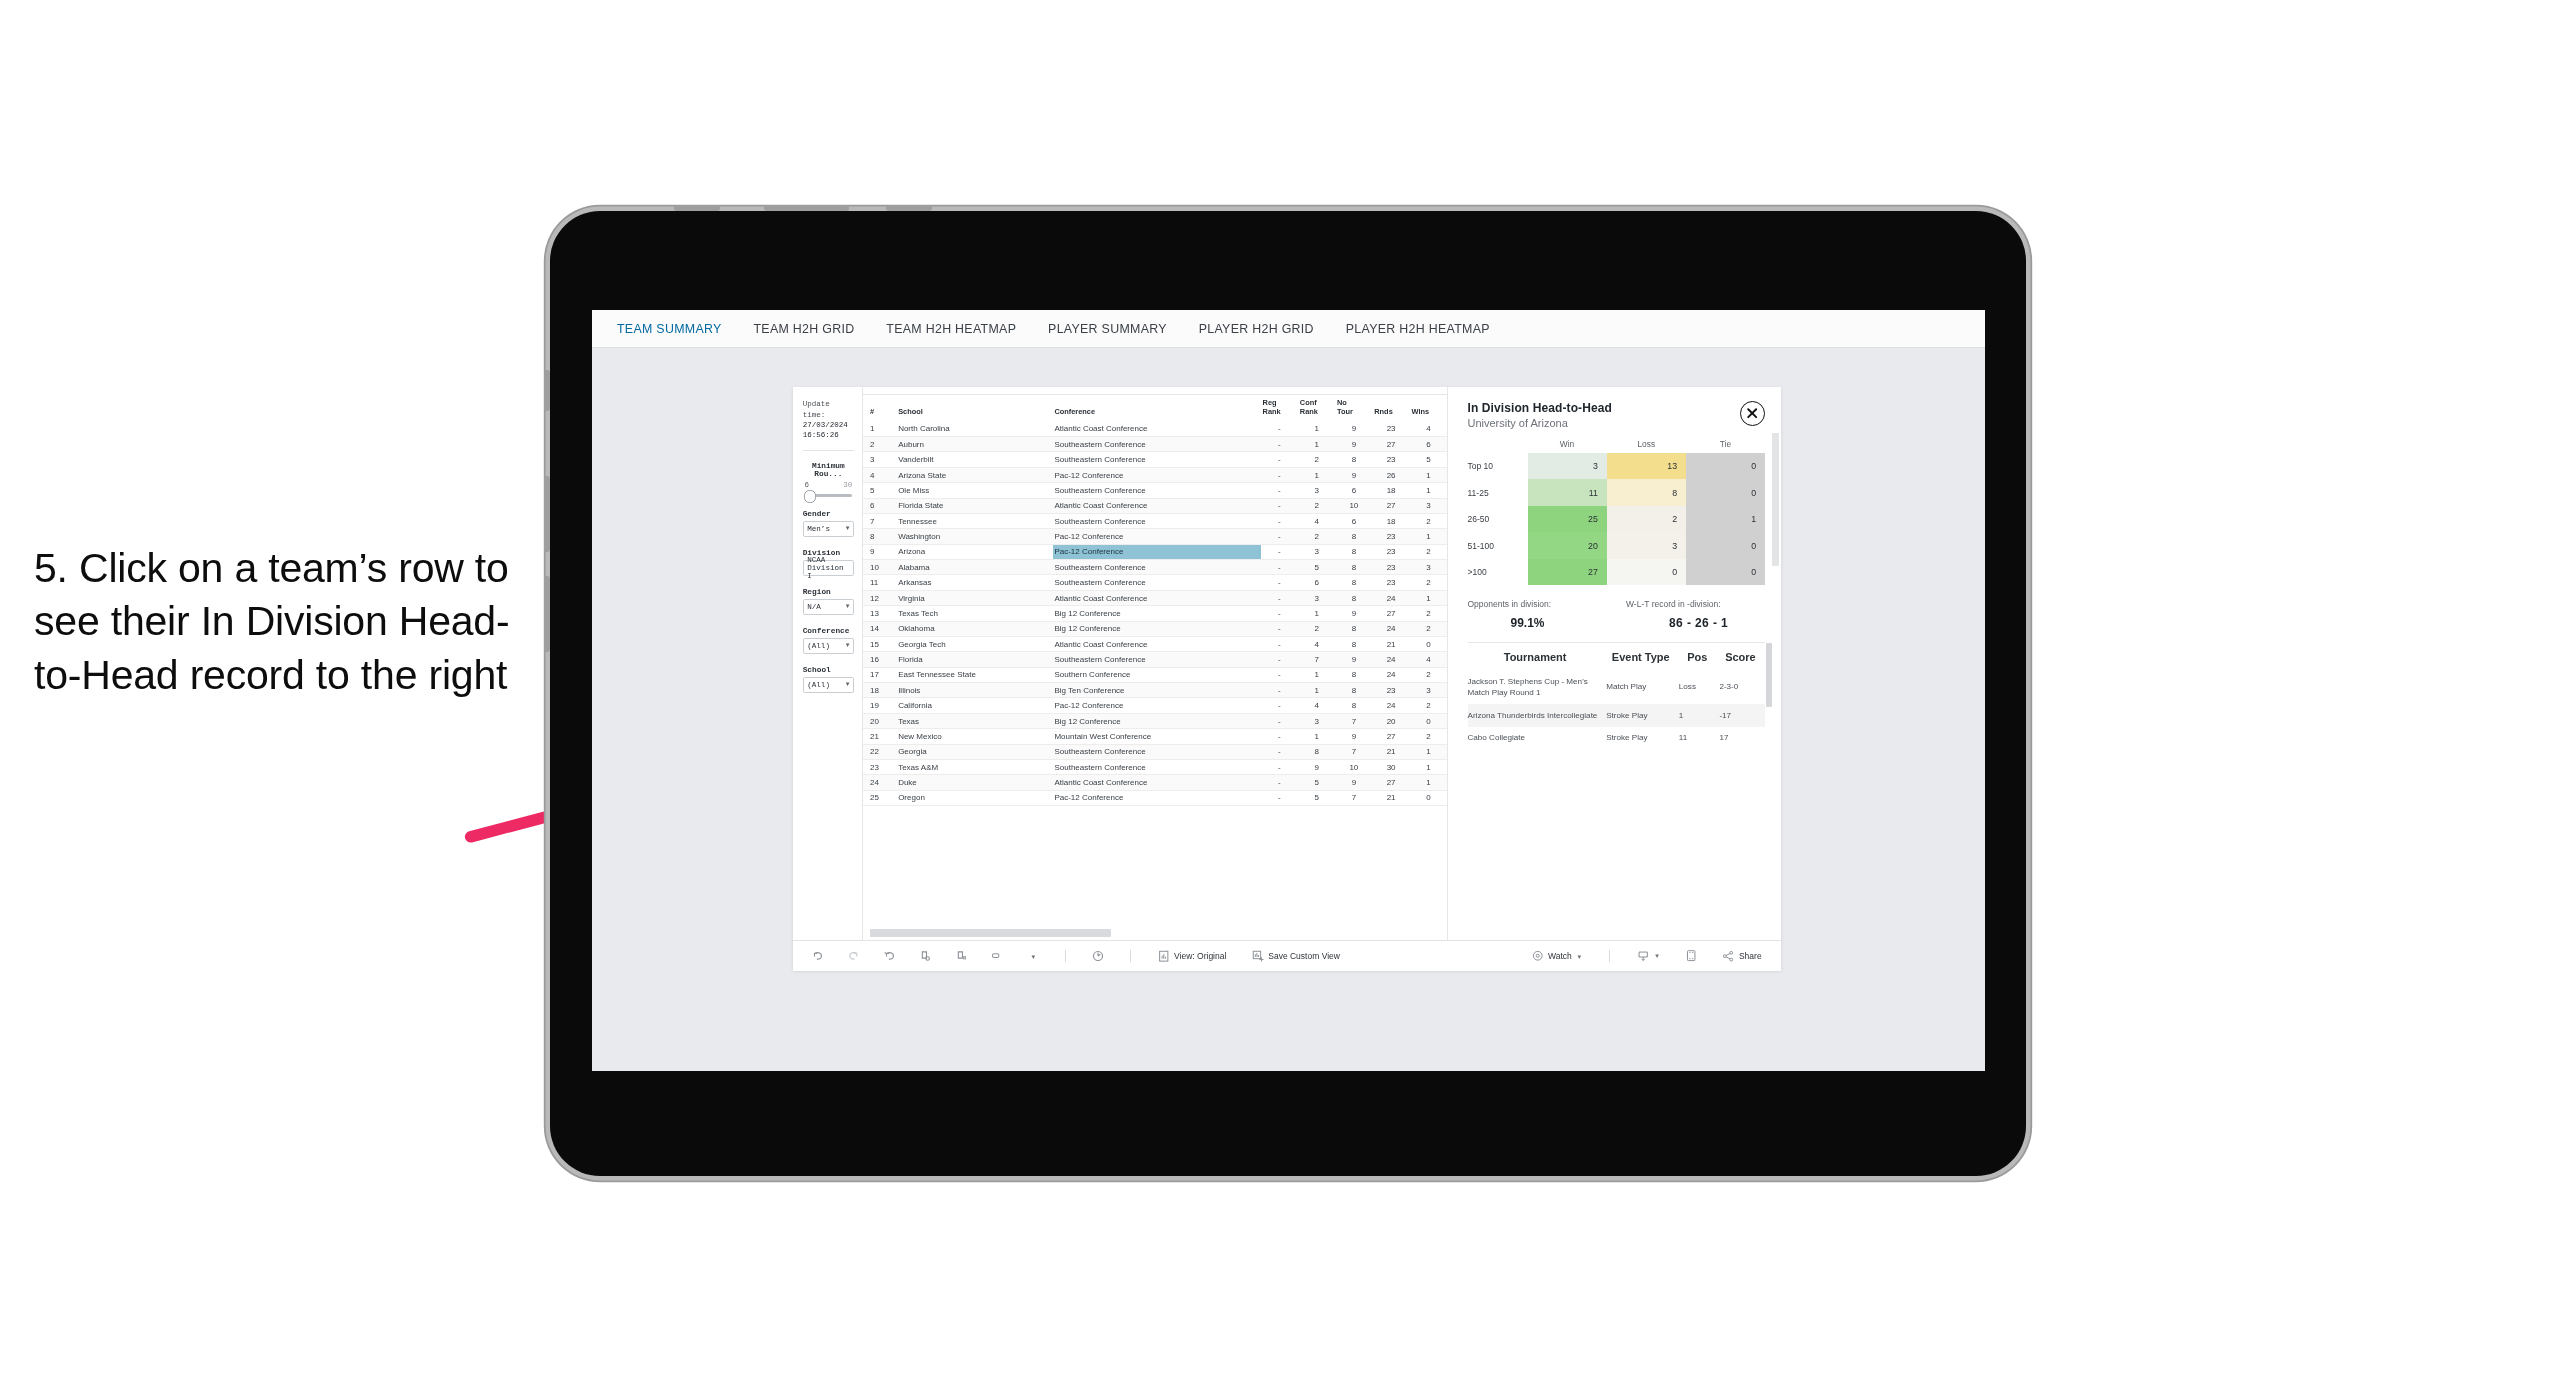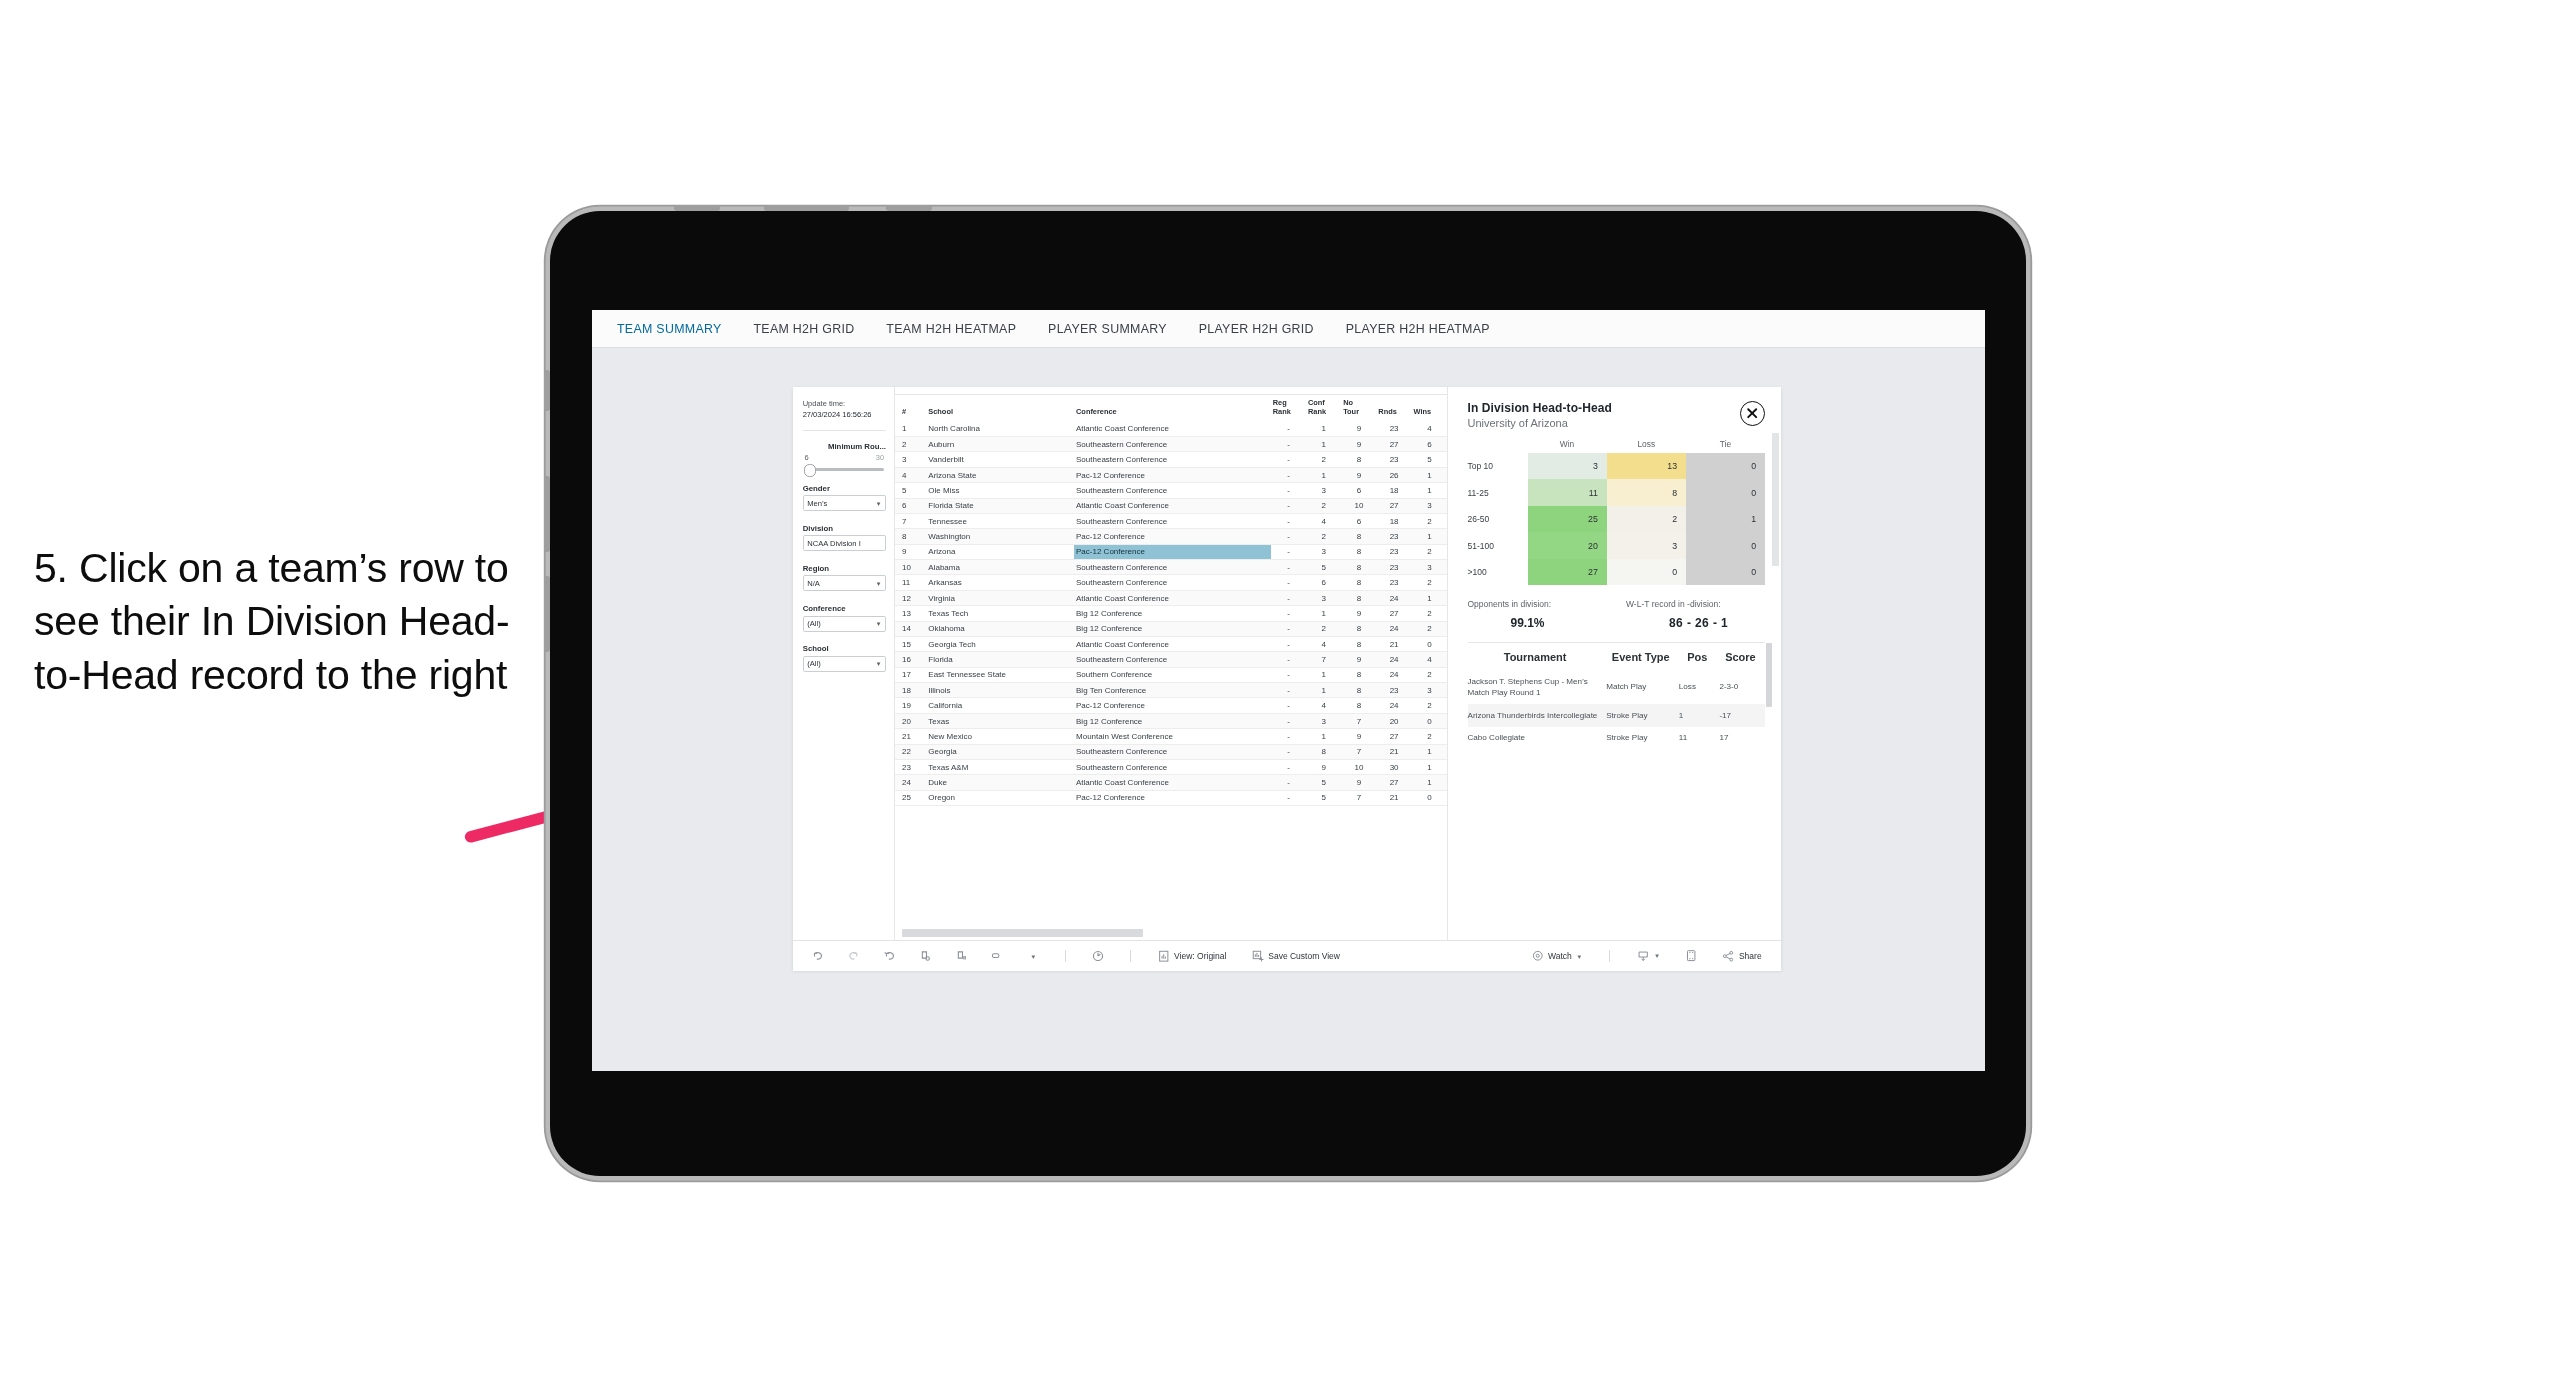--- a/index.html
+++ b/index.html
@@ -84,28 +84,28 @@
   #canvas{position:relative;height:673px;background:#e8eaee;}
   #dash{
     position:absolute;left:201px;top:39px;width:988px;height:584px;
     background:#ffffff;box-shadow:0 0.9px 3.5px rgba(0,0,0,.10);
     display:flex;flex-direction:column;
   }
   #dashbody{flex:1;display:flex;min-height:0;}
 
   
   #rail{
-    width:102px;border-right:0.9px solid #e6e6e6;box-sizing:border-box;
-    padding:12.4px 8px 0 9.7px;font-size:8px;color:#42474d;
+    width:70px;border-right:0.9px solid #e6e6e6;box-sizing:border-box;
+    padding:12.4px 8px 0 9.7px;font-size:8px;color:#42474d;font-family:Liberation Mono, monospace;
   }
   .upd-label{color:#4a4f55;font-size:7.5px;line-height:1.35;}
   .upd-val{color:#1f242a;font-size:7.5px;line-height:1.35;}
   .rail-sep{height:0.9px;background:#e4e4e4;margin:10.6px 0 10.6px 0;}
   .f-title{font-weight:bold;color:#2b3036;font-size:7.8px;margin-bottom:2.7px;}
-  .f-title.center{text-align:right;}
+  .f-title.center{text-align:center;}
   .slider-row{display:flex;justify-content:space-between;font-size:7.5px;color:#5b6066;padding:0 1.8px;}
   .slider-row .hi{color:#9aa0a6;}
   .slider-track{position:relative;height:3.5px;background:#b9bdc2;border-radius:1.8px;margin:5.3px 1.8px 0 1.8px;}
   .slider-knob{
     position:absolute;left:0;top:-3.5px;width:9.7px;height:10.6px;
     background:#fff;border:0.9px solid #9aa0a6;border-radius:5.3px;
   }
   .f-block{margin-top:12.4px;}
   .sel{
     height:14px;border:0.9px solid #c9ced3;background:#fff;border-radius:1.8px;

